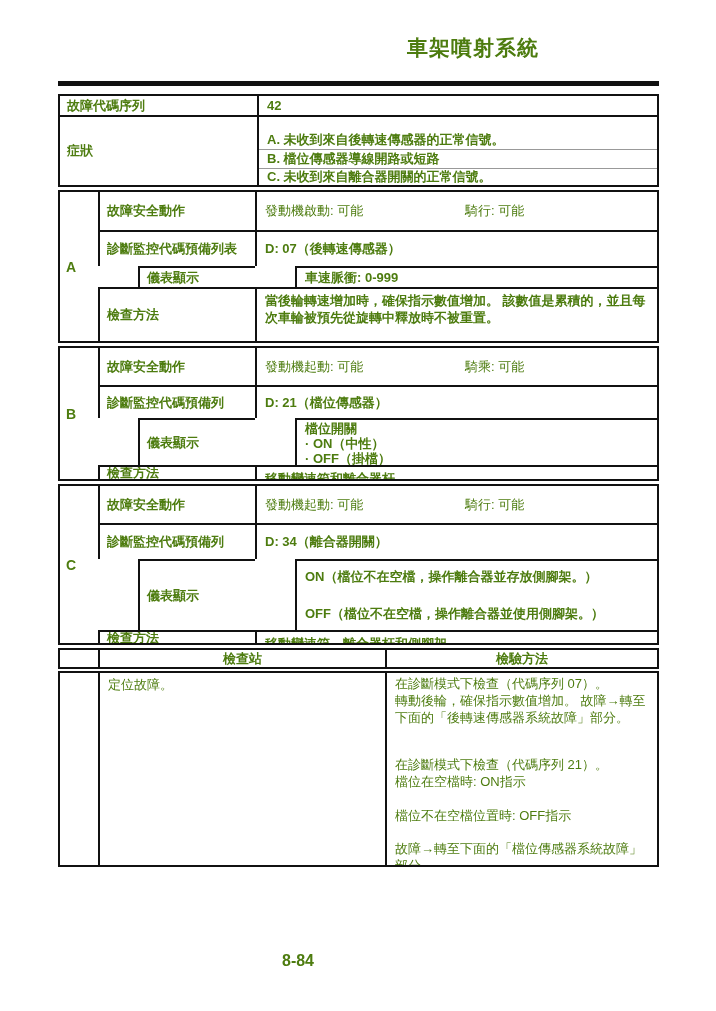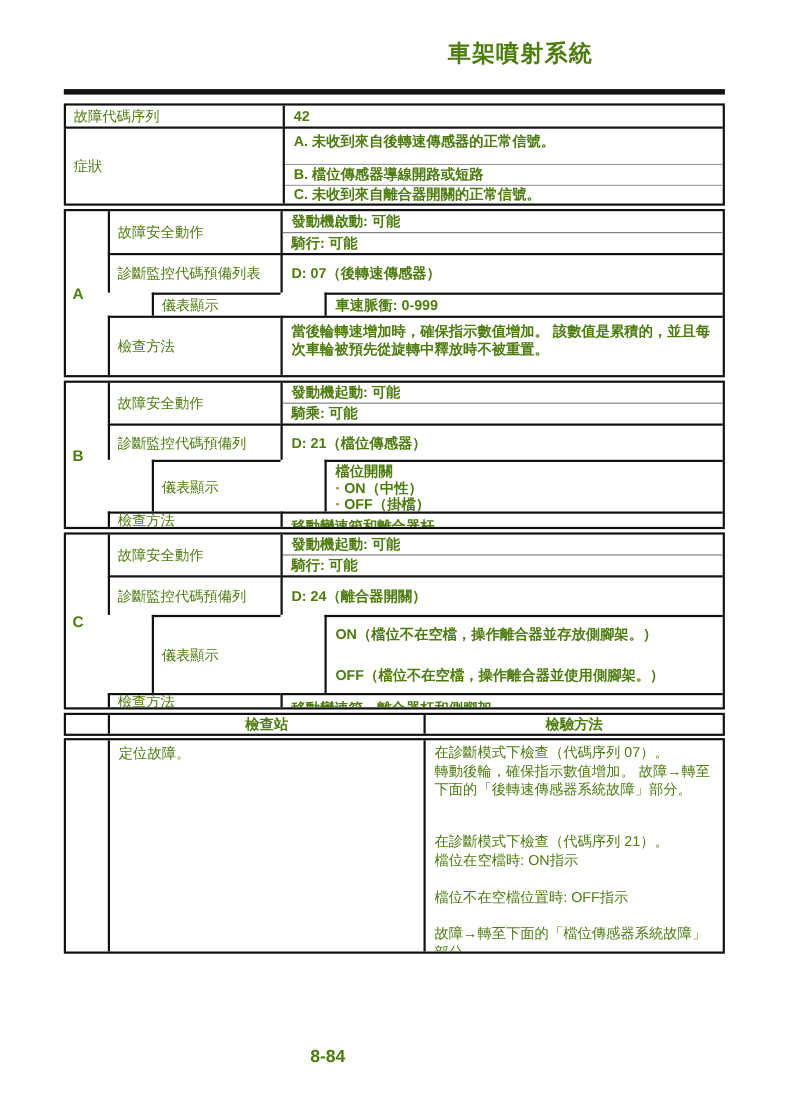--- a/index.html
+++ b/index.html
@@ -18,39 +18,39 @@
     position:absolute; left:58px; width:601px; box-sizing:border-box;
     border:2px solid #111; background:#fff; display:grid;
   }
   .cell { box-sizing:border-box; overflow:hidden; }
   .bl { border-left:2px solid #111; }
   .bt { border-top:2px solid #111; }
   .c1 { grid-column:1; } .c2 { grid-column:2; } .c3 { grid-column:3; }
   .r1 { grid-row:1; } .r2 { grid-row:2; } .r3 { grid-row:3;margin-left:40px; } .r4 { grid-row:4; }
   .rspan { grid-column:1; grid-row:1 / 5; }
 
-  .lblc { font-weight:normal; padding-left:7px; padding-right:4px; display:flex; align-items:center; }
+  .lblc { font-weight:bold; padding-left:7px; padding-right:4px; display:flex; align-items:center; }
   .valc { font-weight:bold; padding-left:8px; display:flex; align-items:center; }
   .letter { font-weight:bold; font-size:14px; padding-left:6px; display:flex; align-items:center; }
-  .stack { display:flex; flex-direction:column; font-weight:bold; }
+  .stack { display:flex; flex-direction:row; font-weight:normal;align-items:center; }
   .half { flex:1; display:flex; align-items:center; padding-left:8px; }
   .thinsep { height:1px; background:#777; }
   .parac { font-weight:bold; padding:3px 6px 0 8px; line-height:17px; }
 
   
   .sec1 { top:94px;  height:93px;  grid-template-columns:197px 1fr; grid-template-rows:19px 1fr; }
   .secA { top:190px; height:153px; grid-template-columns:38px 157px 1fr; grid-template-rows:38px 36px 21px 1fr; }
   .secB { top:346px; height:135px; grid-template-columns:38px 157px 1fr; grid-template-rows:37px 33px 47px 1fr; }
   .secC { top:484px; height:161px; grid-template-columns:38px 157px 1fr; grid-template-rows:37px 36px 71px 1fr; }
   .sec5 { top:648px; height:21px;  grid-template-columns:38px 287px 1fr; grid-template-rows:1fr; }
   .sec6 { top:671px; height:196px; grid-template-columns:38px 287px 1fr; grid-template-rows:1fr; }
 
   
   .symwrap { display:flex; flex-direction:column; font-weight:bold; }
-  .syma { flex:1; padding:3px 0 0 8px; }
+  .syma { flex:1; padding:14px 0 0 8px; }
   .symsep { height:1px; background:#999; }
   .symb { height:18px; display:flex; align-items:center; padding-left:8px; }
   .symc { height:16px; display:flex; align-items:center; padding-left:8px; }
 
   
   .meterb { font-weight:bold; padding:1px 0 0 8px; line-height:15px; }
   
   .meterc { font-weight:bold; padding:7px 6px 0 8px; }
   .meterc .m2 { margin-top:19px; }
 
@@ -123,21 +123,21 @@
 
   <div class="tbl secC">
     <div class="cell letter rspan">C</div>
     <div class="cell lblc c2 r1 bl">故障安全動作</div>
     <div class="cell stack c3 r1 bl">
       <div class="half">發動機起動: 可能</div>
       <div class="thinsep"></div>
       <div class="half">騎行: 可能</div>
     </div>
     <div class="cell lblc c2 r2 bl bt">診斷監控代碼預備列</div>
-    <div class="cell valc c3 r2 bl bt">D: 24（離合器開關）</div>
+    <div class="cell valc c3 r2 bl bt">D: 34（離合器開關）</div>
     <div class="cell lblc c2 r3 bl bt">儀表顯示</div>
     <div class="cell meterc c3 r3 bl bt">
       <div class="m1">ON（檔位不在空檔，操作離合器並存放側腳架。）</div>
       <div class="m2">OFF（檔位不在空檔，操作離合器並使用側腳架。）</div>
     </div>
     <div class="cell lblc c2 r4 bl bt">檢查方法</div>
     <div class="cell parac c3 r4 bl bt">移動變速箱、離合器杆和側腳架。</div>
   </div>
 
   <div class="tbl sec5">

